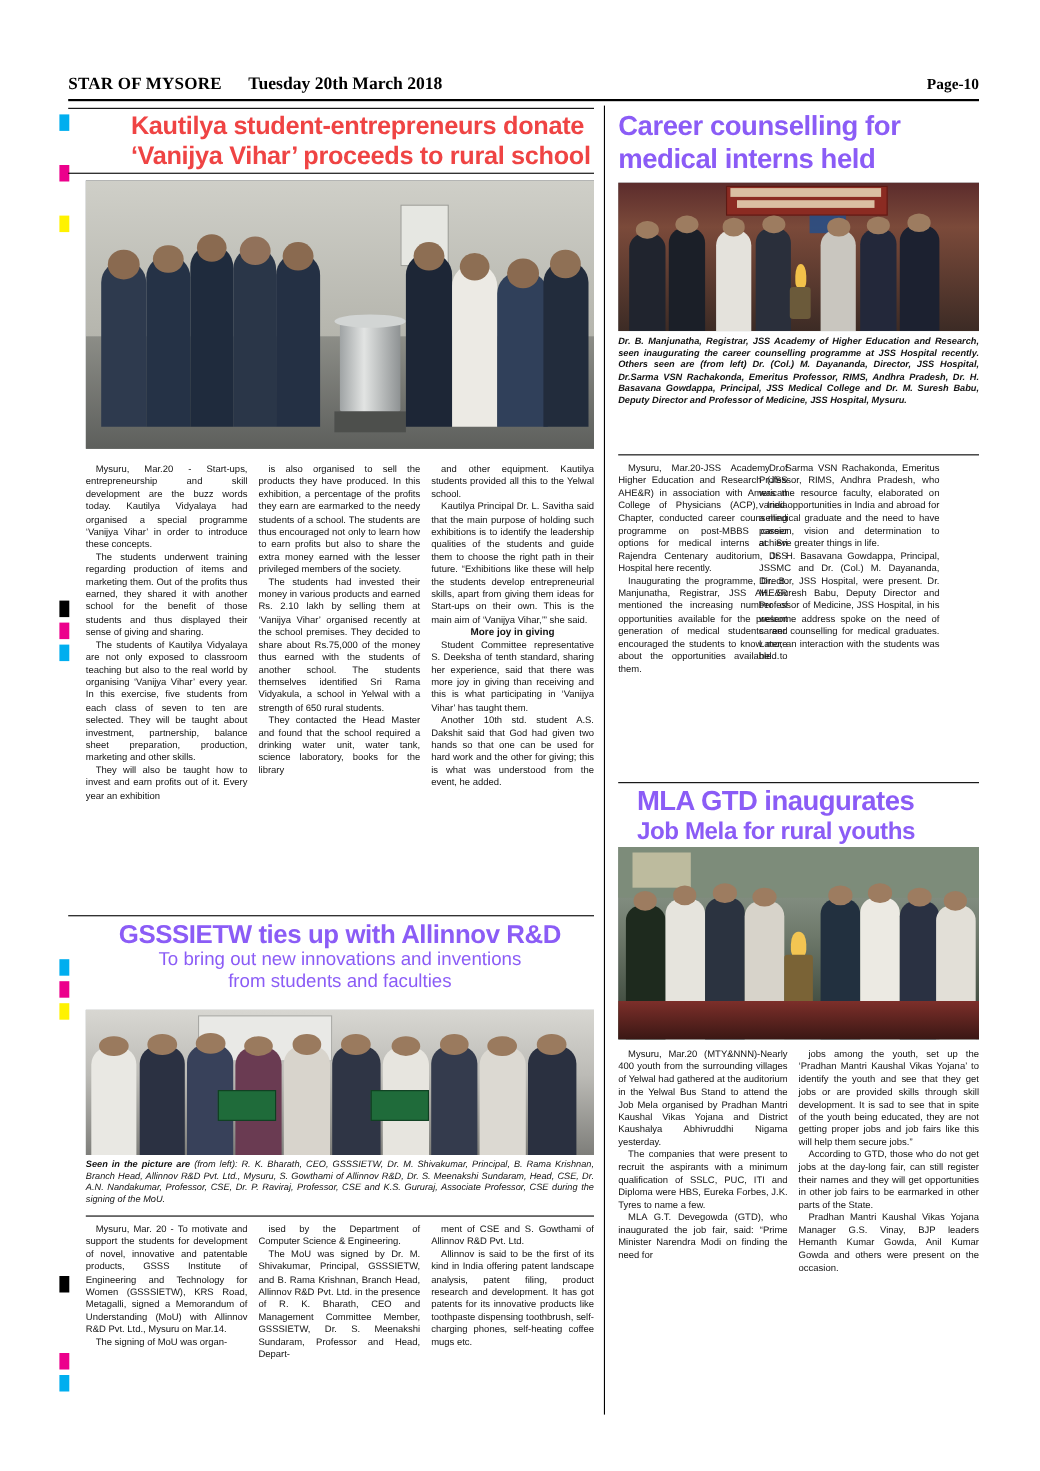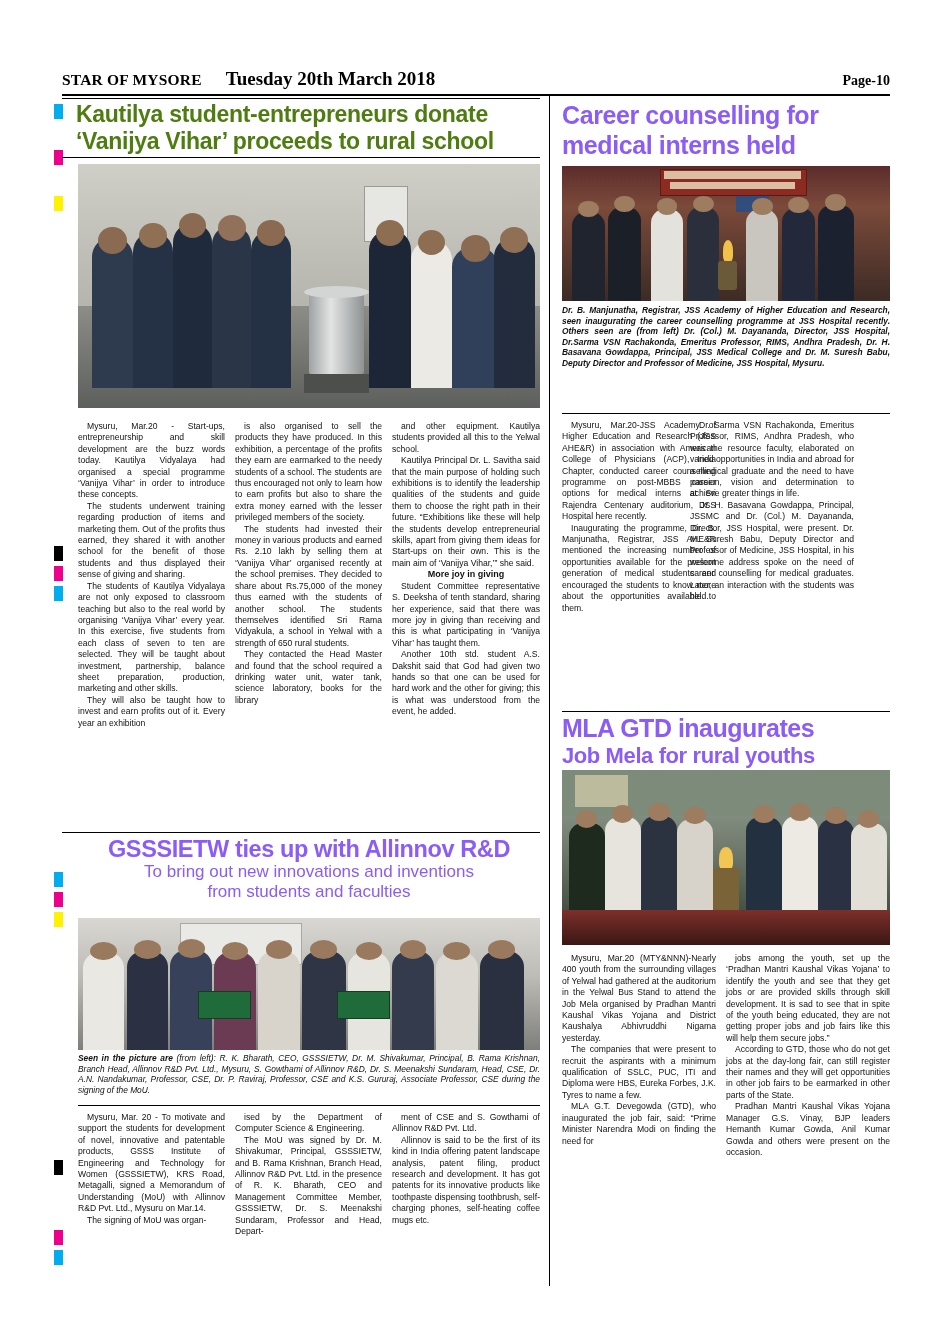--- a/index.html
+++ b/index.html
@@ -39,21 +39,21 @@
   }
   .paper-name {
     font-family: "Liberation Serif", serif;
     font-weight: bold;
     font-size: 15.5px;
     letter-spacing: 0.2px;
   }
   .paper-date {
     font-family: "Liberation Serif", serif;
     font-weight: bold;
-    font-size: 19px;
+    font-size: 16px;
   }
   .page-num {
     font-family: "Liberation Serif", serif;
     font-weight: bold;
     font-size: 14px;
   }
   
   .colorbar {
     position: absolute;
     left: 54px;
@@ -79,24 +79,25 @@
     text-align: center;
     font-weight: bold;
     font-size: 9px;
     margin: 3px 0 1px 0;
     text-indent: 0 !important;
   }
   
   .hl-red {
     font-family: "Liberation Sans", sans-serif;
     font-weight: bold;
-    color: #4d7c0f;
+    color: #ef4444;
     font-size: 23px;
     line-height: 27px;
     letter-spacing: -0.3px;
+    margin-left: 43px;
   }
   .hl-black {
     font-family: "Liberation Sans", sans-serif;
     font-weight: bold;
     color: #8b5cf6;
   }
   
   .photo {
     position: absolute;
     background: #8a8f93;
@@ -322,21 +323,21 @@
     <p class="first">Mysuru, Mar.20-JSS Academy of Higher Education and Research (JSS AHE&amp;R) in association with American College of Physicians (ACP), India Chapter, conducted career counselling programme on post-MBBS career options for medical interns at Sri Rajendra Centenary auditorium, JSS Hospital here recently.</p>
     <p>Inaugurating the programme, Dr. B. Manjunatha, Registrar, JSS AHE&amp;R mentioned the increasing number of opportunities available for the present generation of medical students and encouraged the students to know more about the opportunities available to them.</p>
   </div>
   <div class="body-col" style="position:absolute; left:690px; top:420px; width:164px; height:280px;">
     <p class="first">Dr. Sarma VSN Rachakonda, Emeritus Professor, RIMS, Andhra Pradesh, who was the resource faculty, elaborated on varied opportunities in India and abroad for a medical graduate and the need to have passion, vision and determination to achieve greater things in life.</p>
     <p>Dr. H. Basavana Gowdappa, Principal, JSSMC and Dr. (Col.) M. Dayananda, Director, JSS Hospital, were present. Dr. M. Suresh Babu, Deputy Director and Professor of Medicine, JSS Hospital, in his welcome address spoke on the need of career counselling for medical graduates. Later, an interaction with the students was held.</p>
   </div>
 
   <div class="rule" style="left:562px; top:711px; width:328px; height:1.2px;"></div>
 
-  <div style="position:absolute; left:562px; top:714px; width:328px;">
+  <div style="position:absolute; left:579px; top:714px; width:328px;">
     <div class="hl-black" style="font-size:25px; line-height:29px; letter-spacing:-0.5px;">MLA GTD inaugurates</div>
     <div class="hl-black" style="font-size:22px; line-height:26px; letter-spacing:-0.4px;">Job Mela for rural youths</div>
   </div>
 
   <div class="photo" style="left:562px; top:770px; width:328px; height:175px;">
     <div class="ph-inner">
       <div class="pg" style="left:0;top:0;width:100%;height:100%;background:linear-gradient(180deg,#9aa69a 0%,#6f7a6c 45%,#2e3a2e 100%);"></div>
 
       <div class="pg" style="left:0;top:0;width:100%;height:26%;background:#7d8c7a;"></div>
       <div class="pg" style="left:4%;top:3%;width:16%;height:18%;background:#d8cfae;opacity:.7;"></div>

